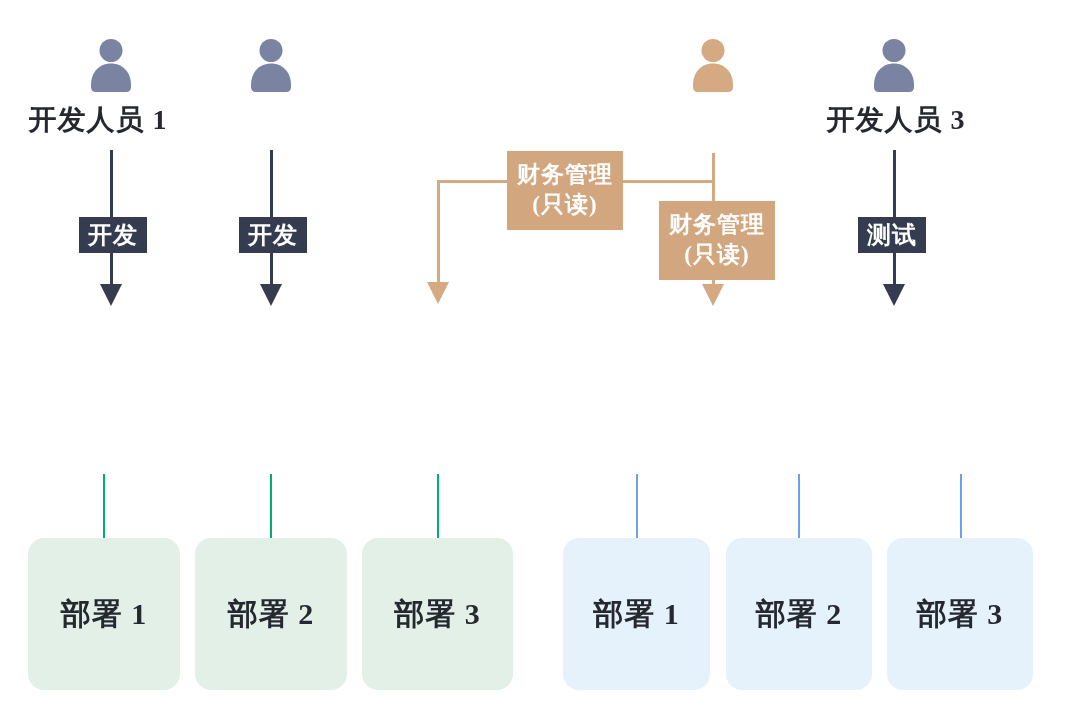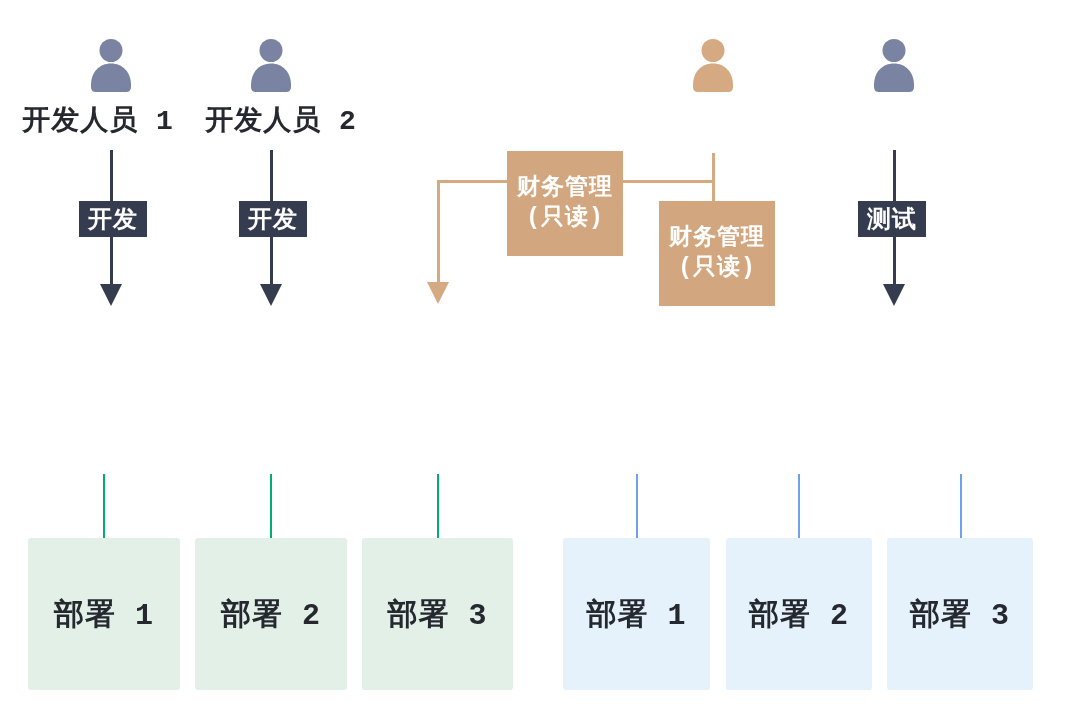--- a/index.html
+++ b/index.html
@@ -1,18 +1,18 @@
 <!DOCTYPE html>
 <html style="--slate: #7a84a2; --tan: #d5a981; --tan-badge: #d2a780; --dark: #363c4f; --green: #00ae72; --green-light: #e2f0e8; --blue: #6fa0ed; --blue-light: #e5f2fb; --text-dark: #25282f;"><head>
 <meta charset="utf-8">
 <style>
   html,body{margin:0;padding:0;background:#ffffff;}
   .canvas{
     position:relative;width:1076px;height:714px;background:#ffffff;overflow:hidden;
-    font-family:Liberation Mono, monospace;
+    font-family:Liberation Serif, serif;
     color:var(--text-dark,#25282f);
   }
   
   .actor-icon{position:absolute;width:48px;height:54px;top:38px;}
   .actor-icon svg{display:block;width:100%;height:100%;}
   .icon-slate{color:var(--slate,#7a84a2);}
   .icon-tan{color:var(--tan,#d5a981);}
   .actor-label{
     position:absolute;top:101px;transform:translateX(-50%);
     font-size:28px;font-weight:600;letter-spacing:1px;white-space:nowrap;
@@ -22,46 +22,46 @@
   .vline{position:absolute;width:3px;}
   .hline{position:absolute;height:3px;}
   .line-dark{background:var(--dark,#363c4f);}
   .line-tan{background:var(--tan,#d5a981);}
   .arrowhead{position:absolute;width:0;height:0;
     border-left:11px solid transparent;border-right:11px solid transparent;
     border-top:22px solid var(--dark,#363c4f);}
   .arrowhead.tan{border-top-color:var(--tan,#d5a981);}
   
   .badge-dark{
-    position:absolute;top:201px;transform:translateX(-50%);
+    position:absolute;top:217px;transform:translateX(-50%);
     background:var(--dark,#363c4f);color:#fff;
     font-size:24px;font-weight:600;letter-spacing:1px;
     padding:2px 9px;white-space:nowrap;z-index:3;
   }
   .badge-tan{
     position:absolute;transform:translateX(-50%);
     background:var(--tan-badge,#d2a780);color:#fff;
     font-size:23px;font-weight:600;letter-spacing:1px;line-height:1.32;
-    padding:22px 10px;text-align:center;white-space:nowrap;z-index:3;
+    padding:9px 10px;text-align:center;white-space:nowrap;z-index:3;
   }
   
   .env{
     position:absolute;top:324px;height:150px;border-radius:8px;
     display:flex;align-items:center;justify-content:center;
     color:#fff;font-size:32px;font-weight:700;letter-spacing:3px;z-index:2;
   }
   .env-prod{left:29px;width:484px;background:var(--green,#00ae72);}
   .env-test{left:565px;width:468px;background:var(--blue,#6fa0ed);}
   
   .stem{position:absolute;top:474px;height:64px;width:2px;}
   .stem-green{background:var(--green,#00ae72);}
   .stem-blue{background:var(--blue,#6fa0ed);}
   
   .deploy{
-    position:absolute;top:538px;height:152px;border-radius:3px;
+    position:absolute;top:538px;height:152px;border-radius:16px;
     display:flex;align-items:center;justify-content:center;
     font-size:30px;font-weight:600;letter-spacing:1px;
     color:var(--text-dark,#25282f);
   }
   .deploy-green{background:var(--green-light,#e2f0e8);}
   .deploy-blue{background:var(--blue-light,#e5f2fb);}
 </style>
 </head>
 <body>
 
@@ -86,21 +86,21 @@
     </svg>
   </div>
   <div class="actor-icon icon-slate" style="left:870px;">
     <svg viewBox="0 0 48 54" fill="currentColor" aria-hidden="true">
       <circle cx="24" cy="12.5" r="11.5"></circle>
       <path d="M9,54 L39,54 Q44,54 44,49 L44,47 C44,34 35.5,25.5 24,25.5 C12.5,25.5 4,34 4,47 L4,49 Q4,54 9,54 Z"></path>
     </svg>
   </div>
 
   <div class="actor-label" style="left:98px;">开发人员 1</div>
-  <div class="actor-label" style="left:281px;">开发人员 2</div>
+  <div class="actor-label" style="left:896px;">开发人员 3</div>
 
   <div class="vline line-dark" style="left:109.5px;top:150px;height:136px;"></div>
   <div class="arrowhead" style="left:100px;top:284px;"></div>
 
   <div class="vline line-dark" style="left:269.5px;top:150px;height:136px;"></div>
   <div class="arrowhead" style="left:260px;top:284px;"></div>
 
   <div class="vline line-dark" style="left:892.5px;top:150px;height:136px;"></div>
   <div class="arrowhead" style="left:883px;top:284px;"></div>
 

